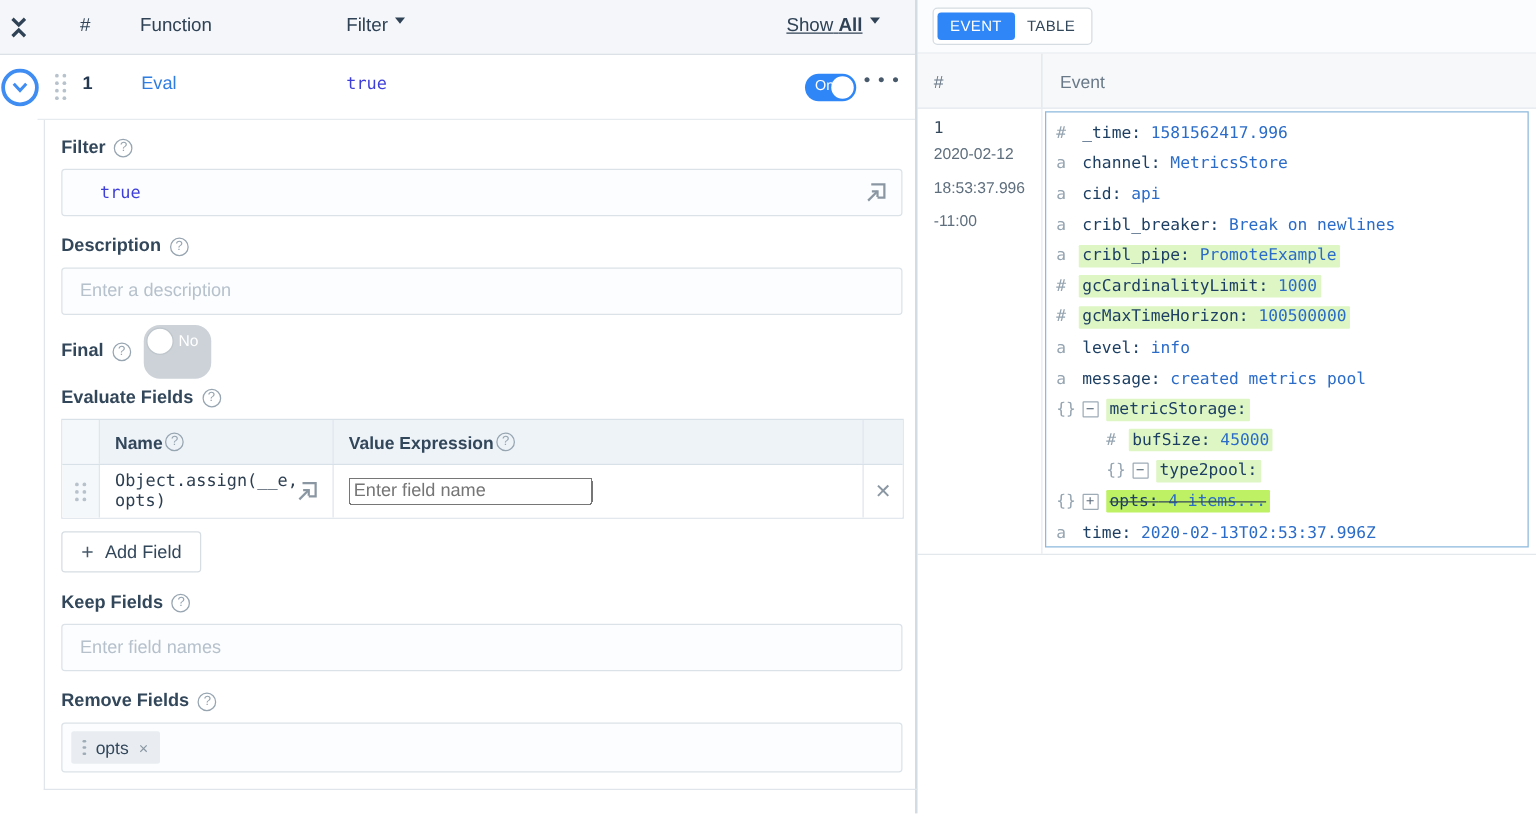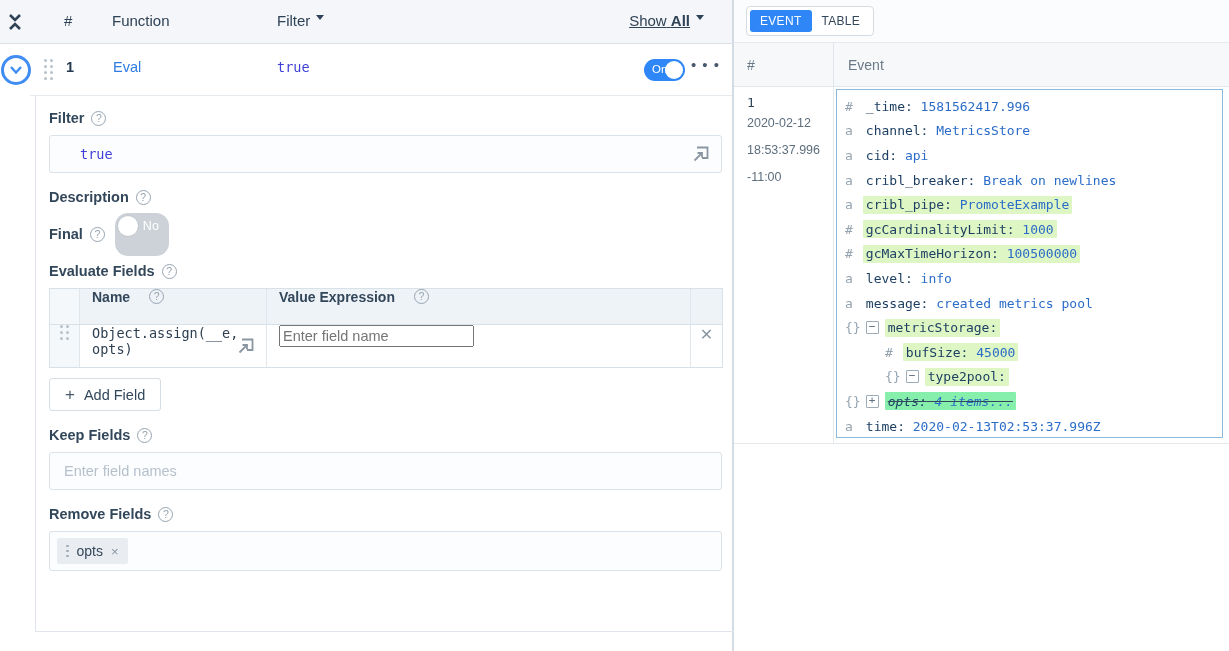--- a/index.html
+++ b/index.html
@@ -43,21 +43,21 @@
   .code { font-family:"DejaVu Sans Mono", monospace; font-size:13.5px; color:#3e3ed8; padding-left:18px; }
   .popout { position:absolute; right:9px; top:50%; margin-top:-11px; width:22px; height:22px; cursor:pointer; }
   .final-row { display:flex; align-items:center; margin:16px 0; height:26px; }
   .toggle-off { width:54px; height:43px; border-radius:13px; background:#ccd2d8; position:relative; margin-left:10px; cursor:pointer; }
   .toggle-off .knob { position:absolute; left:2px; top:2px; width:22px; height:22px; border-radius:50%; background:#fff; border:1px solid #bfc6cc; }
   .toggle-off .lbl { position:absolute; right:10px; top:6px; color:#fff; font-size:12.5px; }
 
   .eval-table { border:1px solid #d9e1e8; width:674px; }
   .et-row { display:grid; grid-template-columns:30px 187px 1fr 31px; }
   .et-head { background:#eef3f8; height:36px; font-weight:700; font-size:14px; color:#33475b; border-bottom:1px solid #d9e1e8; }
-  .et-cell { display:flex; align-items:flex-start; padding:0 12px; border-right:1px solid #dfe6ec; position:relative; gap:19px; }
+  .et-cell { display:flex; align-items:center; padding:0 12px; border-right:1px solid #dfe6ec; position:relative; gap:2px; }
   .et-cell:last-child { border-right:none; }
   .et-body { height:42px; background:#fff; }
   .et-handle { background:#f5f8fa; justify-content:center; padding:0; }
   .et-expr { font-family:"DejaVu Sans Mono", monospace; font-size:13.5px; color:#2c3e50; }
   .et-x { justify-content:center; color:#8a97a3; font-size:16px; padding:0; cursor:pointer; }
 
   .add-field { margin-top:10px; height:33px; padding:0 15px; border:1px solid #d6dde3; border-radius:3px; background:#fff; font-size:14.5px; color:#33475b; display:inline-flex; align-items:center; gap:9px; cursor:pointer; font-family:"Liberation Sans",sans-serif; }
   .add-field .plus { font-size:17px; color:#47596b; }
 
   .chip { display:inline-flex; align-items:center; gap:8px; background:#e9edf1; border-radius:2px; padding:0 9px; height:26px; font-size:14px; color:#33475b;justify-content:flex-end; }
@@ -80,21 +80,21 @@
   .row-index { font-size:13px; color:#33475b; font-family:"DejaVu Sans Mono", monospace; }
   .row-ts { margin-top:0; font-size:12.5px; color:#5e6e7d; line-height:27px; }
   .event-box { flex:1; margin:2px 6px 5px 2px; border:1px solid #8db9dd; background:#fff; padding:4px 8px 2px; overflow:hidden; }
   .ev-line { height:24.6px; display:flex; align-items:center; font-family:"DejaVu Sans Mono", monospace; font-size:13px; white-space:pre; }
   .ev-line.i1 { padding-left:40px; }
   .ev-type { color:#95a4b1; margin-right:10px; }
   .ev-type.obj { margin-right:5px; }
   .ev-expander { width:13px; height:13px; border:1px solid #9dabb7; color:#5e6e7d; font-size:11px; line-height:10px; text-align:center; margin-right:6px; background:#fff; border-radius:1px; cursor:pointer; flex:0 0 13px; }
   .ev-kv { padding:1.5px 3px; border-radius:1px; }
   .hl-green { background:#ddf6c3; }
-  .hl-red { background:#86efac;font-style:italic; }
+  .hl-red { background:#bef264; }
   .strike { text-decoration:line-through; }
   .ev-key { color:#1d3f63; }
   .ev-val { color:#2b6cc8; }
 </style>
 </head>
 <body>
 
 <div class="app">
 
   <div class="left">
@@ -151,20 +151,23 @@
             <path d="M7 4.5 H17.5 V15 H12" fill="none" stroke="#8a97a3" stroke-width="1.8"></path>
             <path d="M4.5 17.5 L12 10" fill="none" stroke="#8a97a3" stroke-width="1.8"></path>
             <path d="M7.5 10 H12 V14.5" fill="none" stroke="#8a97a3" stroke-width="1.8"></path>
           </svg>
         </span>
       </div>
 
       <div class="form-label">
         <span>Description</span>
         <span class="help">?</span>
+      </div>
+      <div class="input">
+        <input type="text" placeholder="Enter a description" style="">
       </div>
 
       <div class="final-row">
         <div class="form-label" style="margin:0;">
           <span>Final</span>
           <span class="help">?</span>
         </div>
         <span class="toggle-off">
           <span class="knob"></span>
           <span class="lbl">No</span>

